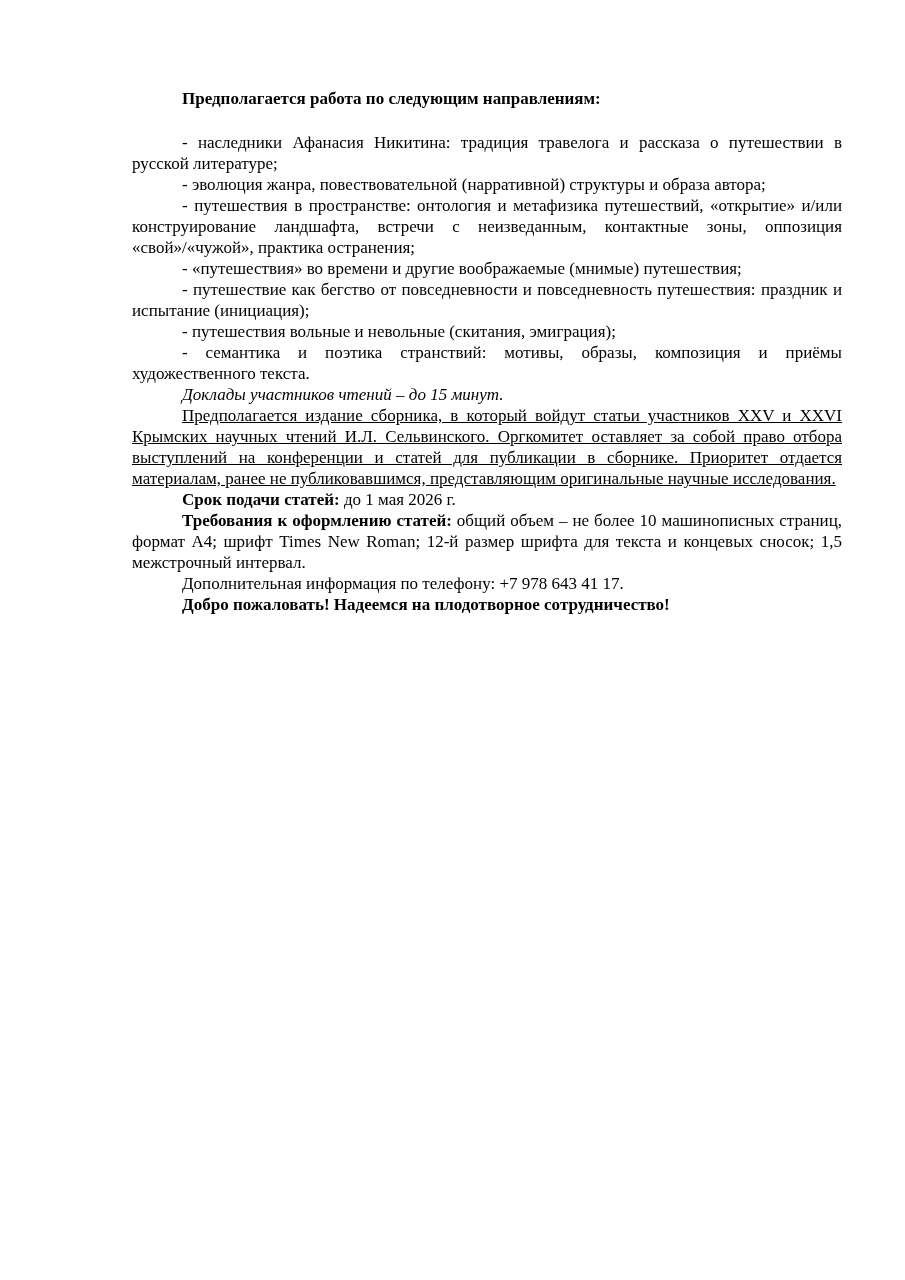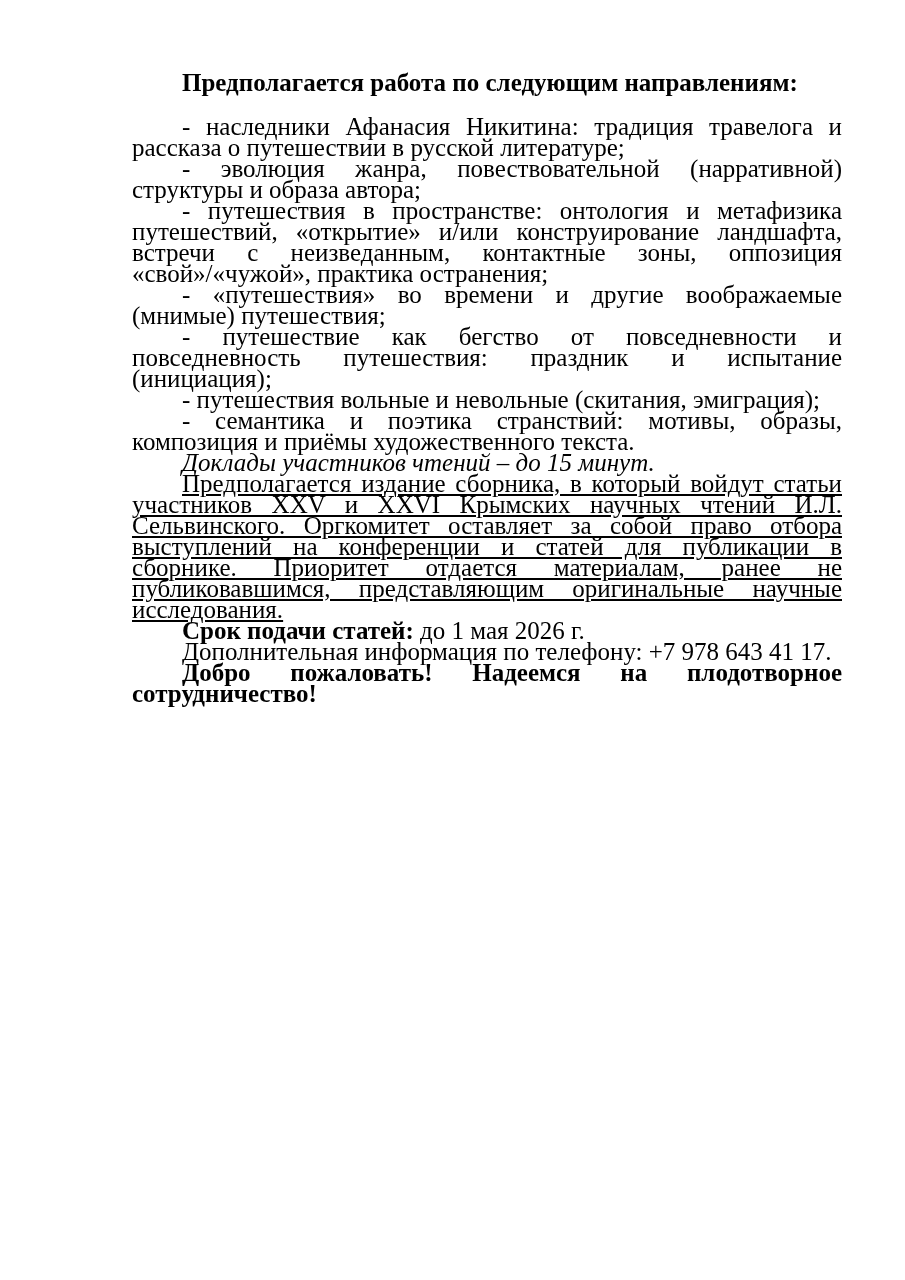--- a/index.html
+++ b/index.html
@@ -16,23 +16,23 @@
   }
   .page {
     position: relative;
     width: 905px;
     height: 1280px;
     background: #ffffff;
   }
   .content {
     position: absolute;
     left: 132px;
-    top: 72px;
+    top: 88px;
     width: 710px;
-    font-size: 25px;
+    font-size: 17px;
     line-height: 21px;
     text-align: justify;
   }
   .content p {
     margin: 0;
     padding: 0;
     text-indent: 50px;
   }
   .bold { font-weight: bold; }  
   .mt-doklady { margin-top: 42px; font-style: italic; }
@@ -62,20 +62,21 @@
       <p>- путешествия вольные и невольные (скитания, эмиграция);</p>
       <p>- семантика и поэтика странствий: мотивы, образы, композиция и приёмы художественного текста.</p>
     </div>
 
     <p class="mt-doklady">Доклады участников чтений – до 15 минут.</p>
 
     <p class="mt-editorial">Предполагается издание сборника, в который войдут статьи участников XXV и XXVI Крымских научных чтений И.Л. Сельвинского. Оргкомитет оставляет за собой право отбора выступлений на конференции и статей для публикации в сборнике. Приоритет отдается материалам, ранее не публиковавшимся, представляющим оригинальные научные исследования.</p>
 
     <p class="mt-deadline"><b>Срок подачи статей:</b><span> до 1 мая 2026 г.</span></p>
 
+    <p class="mt-requirements"><b>Требования к оформлению статей:</b><span> общий объем – не более 10 машинописных страниц, формат А4; шрифт Times New Roman; 12-й размер шрифта для текста и концевых сносок; 1,5 межстрочный интервал.</span></p>
 
 
     <p class="mt-contact">Дополнительная информация по телефону: +7 978 643 41 17.</p>
 
     <p class="bold mt-welcome">Добро пожаловать! Надеемся на плодотворное сотрудничество!</p>
 
   </div>
 </div>
 
 </body></html>

